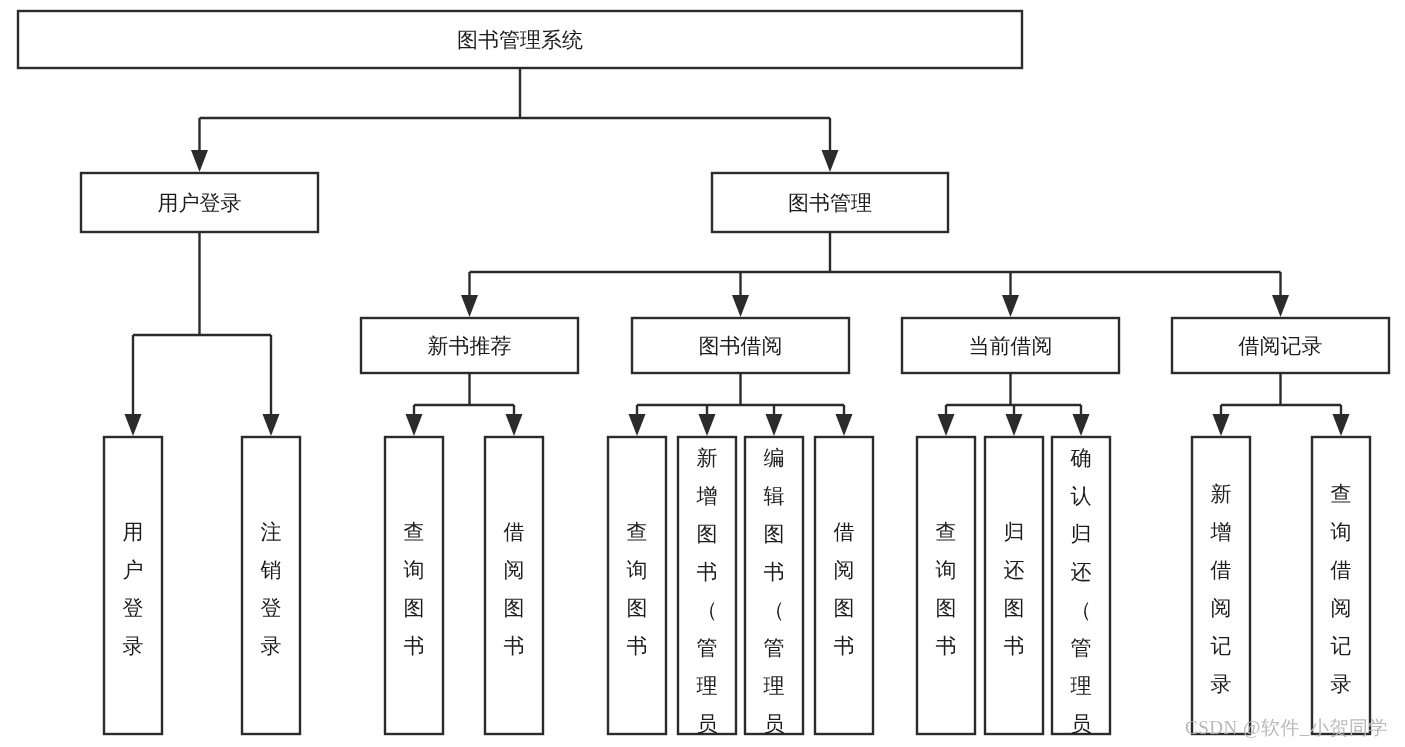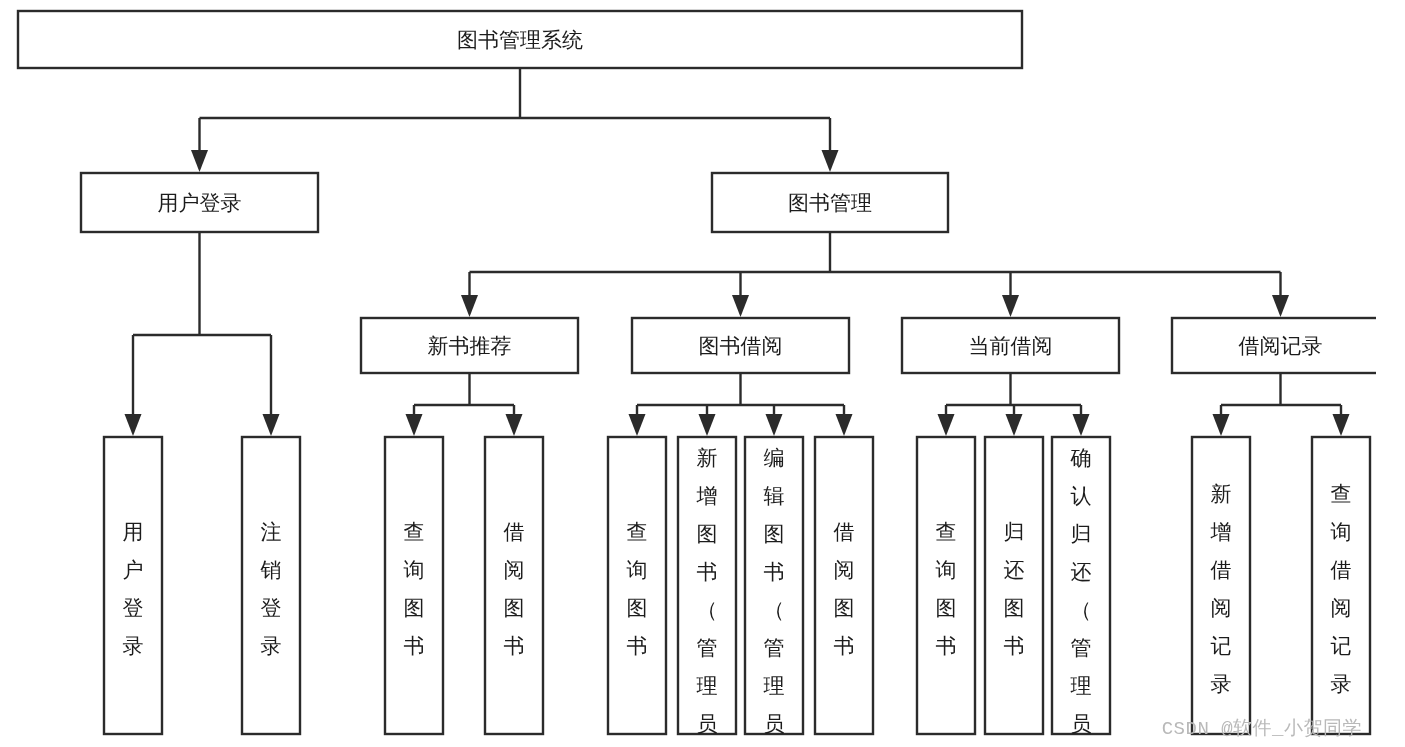--- a/index.html
+++ b/index.html
@@ -9,20 +9,21 @@
   }
   body {
     font-family: "DejaVu Sans", "Liberation Sans", sans-serif;
   }
   #canvas {
     position: relative;
     width: 1376px;
     height: 747px;
     background: #ffffff;
     overflow: hidden;
+    padding-left: 26px;
   }
   svg.diagram {
     position: absolute;
     left: 0;
     top: 0;
     width: 1405px;
     height: 747px;
   }
   .node-box {
     fill: #ffffff;
@@ -55,21 +56,21 @@
     fill: #1c1c1c;
     text-anchor: middle;
   }
   .leaf-label tspan {
     font-size: 21px;
   }
   .watermark {
     position: absolute;
     right: 14px;
     bottom: 6px;
-    font-family: Liberation Mono, monospace;
+    font-family: Liberation Serif, serif;
     font-size: 19px;
     color: #b9b9b9;
     white-space: nowrap;
     letter-spacing: 0.5px;
   }
 </style>
 </head>
 <body>
 
 <div id="canvas">

